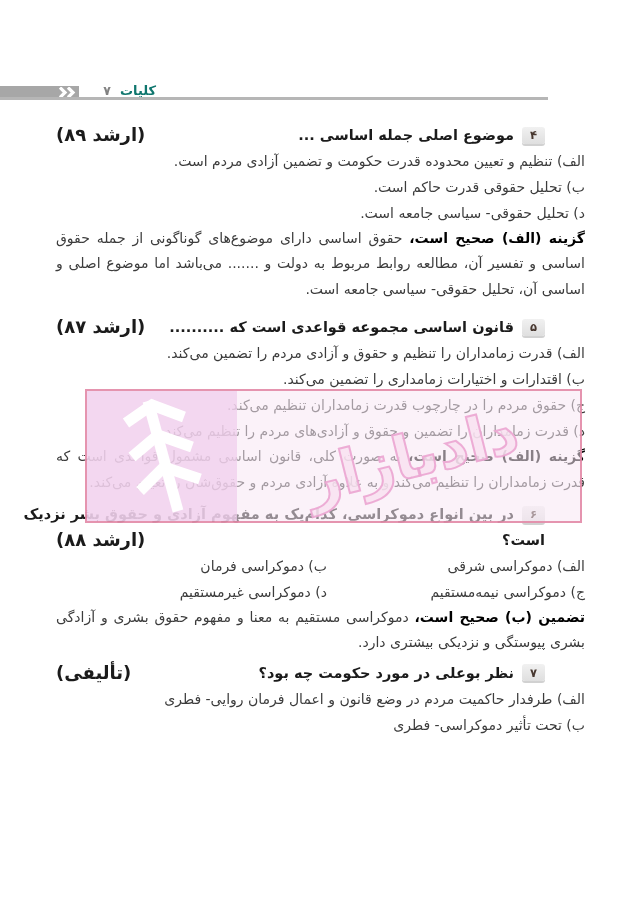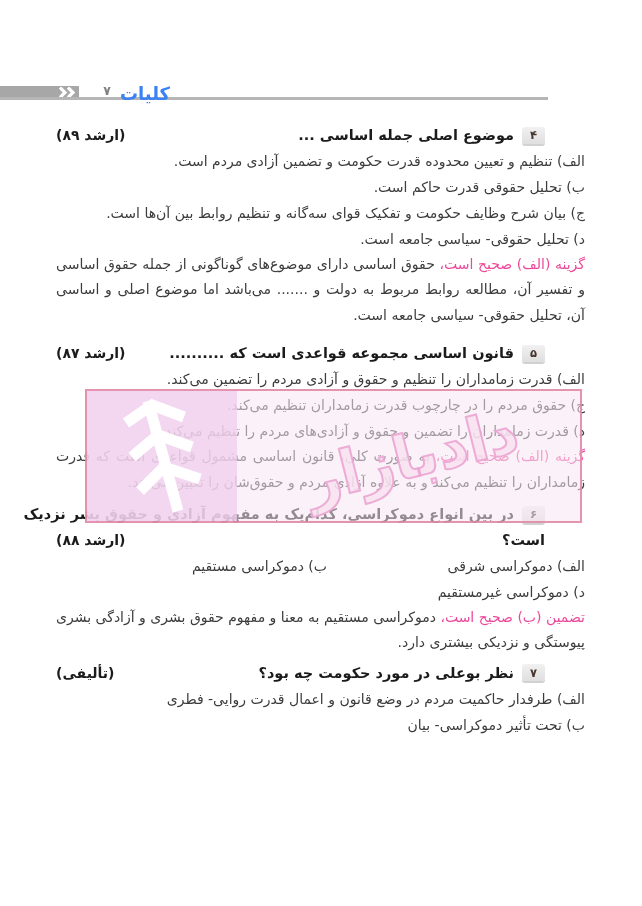--- a/index.html
+++ b/index.html
@@ -17,57 +17,57 @@
     background:#a7a7a7; display:flex; align-items:center; justify-content:flex-end;
   }
   .header-chevrons { margin-right:2px; line-height:0; }
   .header-rule { position:absolute; top:97px; left:0; width:548px; height:3px; background:#b6b6b6; }
   .header-pageno {
     position:absolute; top:83px; left:96px; width:22px; text-align:center;
     font-size:12.5px; color:#828282; font-weight:700;
   }
   .header-section {
     position:absolute; top:83px; left:120px;
-    font-size:18px; color:#3b82f6; font-weight:700;
+    font-size:13px; color:#0f766e; font-weight:700;
   }
 
   
   .content {
     position:absolute; top:122px; right:57px; left:56px;
     color:#3c3c3c; font-size:14px;
   }
   .question { direction:rtl; }
   .q5 { margin-top:12px; }
   .q6 { margin-top:6px; }
   .q7 { margin-top:4px; }
 
   .q-title-row {
     display:flex; align-items:center; line-height:26px;
     margin-left:0; margin-right:40px; font-weight:700; color:#1b1b1b; font-size:14.5px;
   }
   .q-title-row .q-title-text { white-space:nowrap; }
-  .q-source { margin-inline-start:auto; font-weight:700; color:#1b1b1b; font-size:14px; }
+  .q-source { margin-inline-start:auto; font-weight:700; color:#1b1b1b; font-size:18px; }
 
   .q-badge {
     display:inline-flex; align-items:center; justify-content:center;
     width:23px; height:17px; margin-inline-end:8px; flex:0 0 auto;
     background:linear-gradient(#f1f1f1,#dfdfdf);
     border-radius:3px; box-shadow:0 2px 0 rgba(0,0,0,0.18);
     font-size:11.5px; font-weight:700; color:#47372f;
   }
 
   .q-option { line-height:26px; }
   .q-option-grid-row { display:flex; line-height:26px; }
   .q-option-grid-row .col-right { width:258px; flex:0 0 auto; }
   .q-option-grid-row .col-left  { flex:1 1 auto; }
 
   .q-answer {
     line-height:25.4px; text-align:justify; text-justify:inter-word; color:#3c3c3c;
   }
-  .q-answer .verdict { font-weight:400; color:#ec4899; }
+  .q-answer .verdict { font-weight:700; color:#000000; }
 
   
   .watermark {
     position:absolute; left:85px; top:389px; width:497px; height:134px;
     border:2px solid rgba(224,132,162,0.85);
     background:rgba(247,232,244,0.55);
     z-index:5; pointer-events:none; overflow:hidden;
     display:flex; align-items:center;
   }
   .watermark-logo-box {
@@ -108,64 +108,65 @@
   <div class="content">
 
     <section class="question q4">
       <div class="q-title-row">
         <span class="q-badge">۴</span>
         <span class="q-title-text">موضوع اصلی جمله اساسی ...</span>
         <span class="q-source">(ارشد ۸۹)</span>
       </div>
       <div class="q-option">الف) تنظیم و تعیین محدوده قدرت حکومت و تضمین آزادی مردم است.</div>
       <div class="q-option">ب) تحلیل حقوقی قدرت حاکم است.</div>
-      <div class="q-option">ج) بیان شرح وظایف حکومت و تفکیک قوای سه‌گانه و تنظیم روابط بین آن‌ها است.</div>
       <div class="q-option">د) تحلیل حقوقی- سیاسی جامعه است.</div>
       <p class="q-answer"><span class="verdict">گزینه (الف) صحیح است،</span><span> حقوق اساسی دارای موضوع‌های گوناگونی از جمله حقوق اساسی و تفسیر آن، مطالعه روابط مربوط به دولت و ....... می‌باشد اما موضوع اصلی و اساسی آن، تحلیل حقوقی- سیاسی جامعه است.</span></p>
     </section>
 
     <section class="question q5">
       <div class="q-title-row">
         <span class="q-badge">۵</span>
         <span class="q-title-text">قانون اساسی مجموعه قواعدی است که ..........</span>
         <span class="q-source">(ارشد ۸۷)</span>
       </div>
       <div class="q-option">الف) قدرت زمامداران را تنظیم و حقوق و آزادی مردم را تضمین می‌کند.</div>
+      <div class="q-option">ب) اقتدارات و اختیارات زمامداری را تضمین می‌کند.</div>
       <div class="q-option">ج) حقوق مردم را در چارچوب قدرت زمامداران تنظیم می‌کند.</div>
       <div class="q-option">د) قدرت زمامداران را تضمین و حقوق و آزادی‌های مردم را تنظیم می‌کند.</div>
       <p class="q-answer"><span class="verdict">گزینه (الف) صحیح است،</span><span> به صورت کلی، قانون اساسی مشمول قواعدی است که قدرت زمامداران را تنظیم می‌کند و به علاوه آزادی مردم و حقوق‌شان را تعیین می‌کند.</span></p>
     </section>
 
     <section class="question q6">
       <div class="q-title-row">
         <span class="q-badge">۶</span>
         <span class="q-title-text">در بین انواع دموکراسی، کدام‌یک به مفهوم آزادی و حقوق بشر نزدیک</span>
       </div>
       <div class="q-title-row">
         <span class="q-title-text">است؟</span>
         <span class="q-source">(ارشد ۸۸)</span>
       </div>
       <div class="q-option-grid-row">
         <span class="col-right">الف) دموکراسی شرقی</span>
-        <span class="col-left">ب) دموکراسی مستقیم</span>
+        <span class="col-left">ب) دموکراسی فرمان</span>
       </div>
       <div class="q-option-grid-row">
+        <span class="col-right">ج) دموکراسی نیمه‌مستقیم</span>
         <span class="col-left">د) دموکراسی غیرمستقیم</span>
       </div>
       <p class="q-answer"><span class="verdict">تضمین (ب) صحیح است،</span><span> دموکراسی مستقیم به معنا و مفهوم حقوق بشری و آزادگی بشری پیوستگی و نزدیکی بیشتری دارد.</span></p>
     </section>
 
     <section class="question q7">
       <div class="q-title-row">
         <span class="q-badge">۷</span>
         <span class="q-title-text">نظر بوعلی در مورد حکومت چه بود؟</span>
         <span class="q-source">(تألیفی)</span>
       </div>
-      <div class="q-option">الف) طرفدار حاکمیت مردم در وضع قانون و اعمال قدرت روایی- فطری</div>
-      <div class="q-option">ب) تحت تأثیر دموکراسی- بیان</div>
+      <div class="q-option">الف) طرفدار حاکمیت مردم در وضع قانون و اعمال فرمان روایی- فطری</div>
+      <div class="q-option">ب) تحت تأثیر دموکراسی- فطری</div>
     </section>
 
   </div>
 
   <div class="watermark">
     <div class="watermark-logo-box">
       <span>
         <svg width="104" height="118" viewBox="0 0 104 118">
           <g stroke="#ffffff" stroke-width="11" fill="none">
             <line x1="68" y1="116" x2="38" y2="6"></line>

